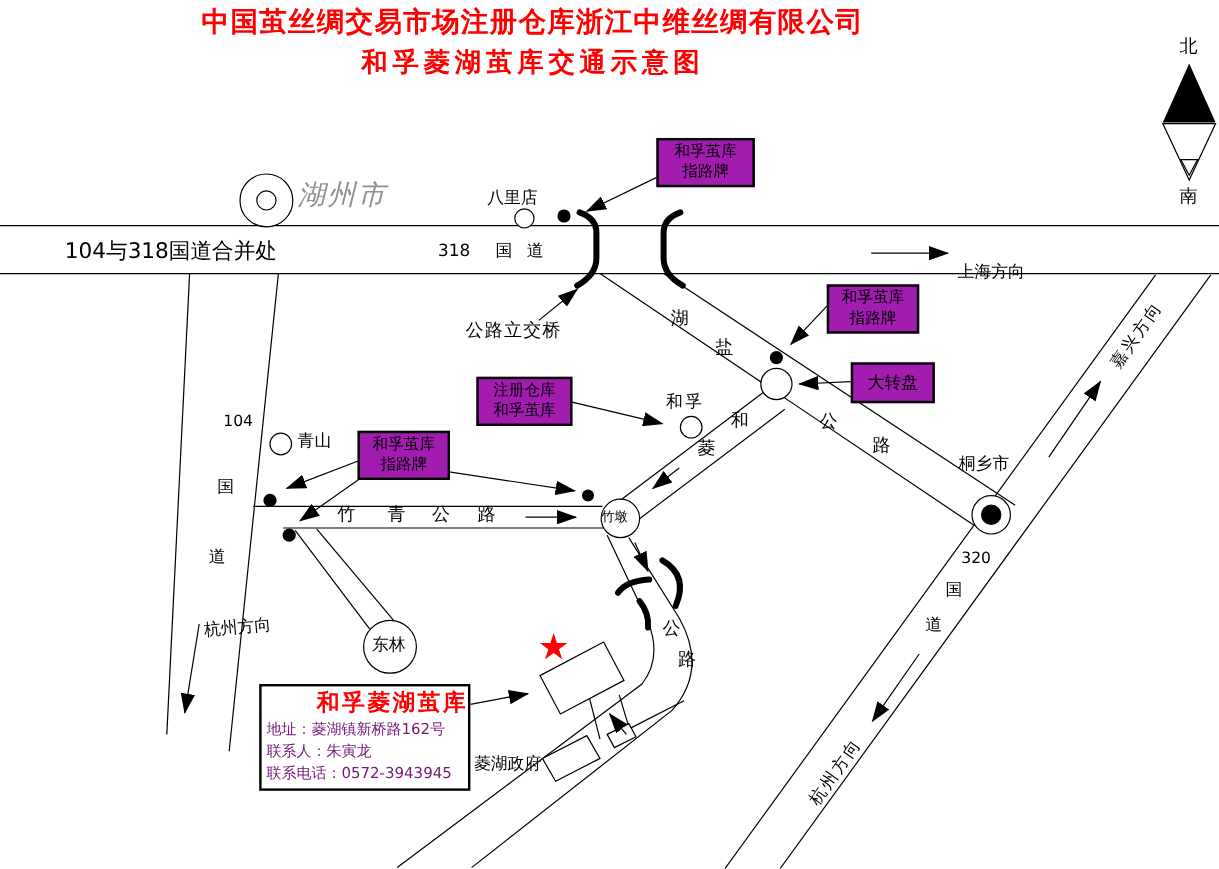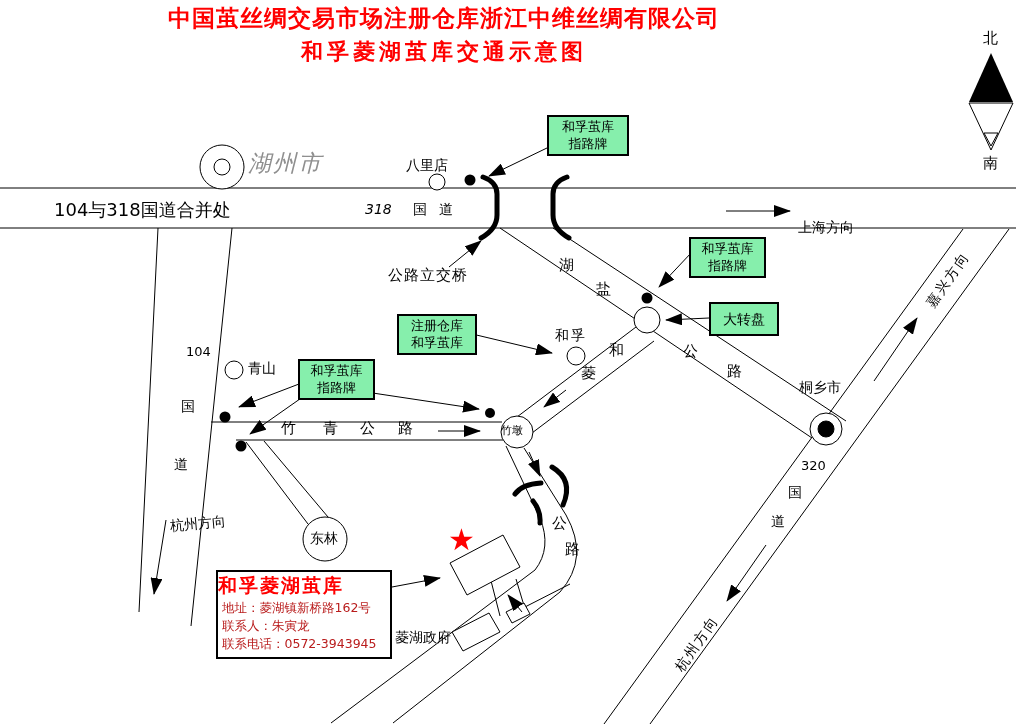--- a/index.html
+++ b/index.html
@@ -4,31 +4,31 @@
 <style>
   html,body{margin:0;padding:0;background:#fff;}
   .map{position:relative;width:1016px;height:724px;background:#fff;overflow:hidden;
        font-family:"DejaVu Sans","Liberation Sans",sans-serif;color:#000;}
   svg{position:absolute;left:0;top:0;}
   .lbl{position:absolute;white-space:nowrap;line-height:1.1;font-size:14px;}
   .red{color:#ff0000;}
   .titlewrap{position:absolute;left:0;top:3px;width:888px;text-align:center;}
   .t1{font-size:23px;font-weight:bold;letter-spacing:1px;}
   .t2{font-size:22px;font-weight:bold;letter-spacing:4px;margin-top:3px;}
-  .sbox{position:absolute;border:2px solid #000;background:#86efac;text-align:center;
+  .sbox{position:absolute;border:2px solid #000;background:#a21caf;text-align:center;
         font-size:13px;line-height:1.28;padding:2px 3px;}
   .city-big{font-size:23px;color:#8f8f8f;letter-spacing:2px;}
   .vtext{width:15px;word-break:break-all;line-height:1.18;font-size:14px;}
   .rot{transform:rotate(-55deg);transform-origin:center;text-align:center;width:92px;
        letter-spacing:2px;font-size:14px;}
   .infobox{position:absolute;left:216px;top:570px;width:172px;height:85px;
            border:2px solid #000;background:#fff;}
-  .ib-title{color:#ff0000;font-size:19px;font-weight:bold;text-align:left;
+  .ib-title{color:#ff0000;font-size:19px;font-weight:bold;text-align:right;
             letter-spacing:2px;margin-top:1px;}
-  .ib-line{color:#b91c1c;font-size:12.5px;margin:1px 0 0 4px;white-space:nowrap;}
+  .ib-line{color:#701a75;font-size:12.5px;margin:1px 0 0 4px;white-space:nowrap;}
   .star{position:absolute;left:448px;top:525px;color:#ff0000;font-size:30px;line-height:1;}
   .incircle{position:absolute;text-align:left;}
 </style>
 </head>
 <body>
 
 <div class="map">
 
   <svg width="1016" height="724" viewBox="0 0 1016 724">
     <defs>
@@ -125,21 +125,21 @@
     <div class="t1 red">中国茧丝绸交易市场注册仓库浙江中维丝绸有限公司</div>
     <div class="t2 red">和孚菱湖茧库交通示意图</div>
   </div>
 
   <div class="lbl" style="left:983px;top:30px;font-size:15px;">北</div>
   <div class="lbl" style="left:983px;top:155px;font-size:15px;">南</div>
 
   <div class="lbl city-big" style="left:248px;top:151px;font-style:italic;">湖州市</div>
   <div class="lbl" style="left:406px;top:158px;">八里店</div>
   <div class="lbl" style="left:54px;top:200px;font-size:18px;">104与318国道合并处</div>
-  <div class="lbl" style="left:365px;top:202px;font-style:italic;">318</div>
+  <div class="lbl" style="left:365px;top:202px;">318</div>
   <div class="lbl" style="left:413px;top:202px;">国</div>
   <div class="lbl" style="left:439px;top:202px;">道</div>
   <div class="lbl" style="left:798px;top:220px;">上海方向</div>
   <div class="lbl" style="left:388px;top:267px;font-size:15px;letter-spacing:1px;text-align:center;">公路立交桥</div>
 
   <div class="sbox" style="left:547px;top:115px;width:72px;">
     <div>和孚茧库</div>
     <div>指路牌</div>
   </div>
   <div class="sbox" style="left:689px;top:237px;width:67px;">

